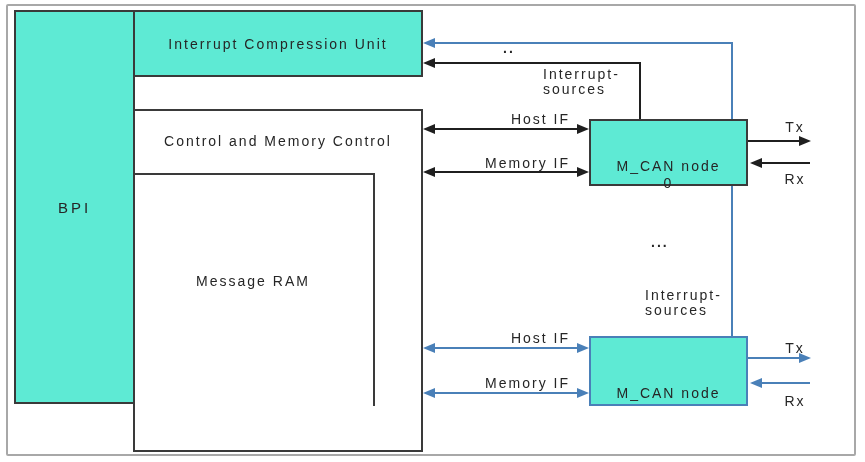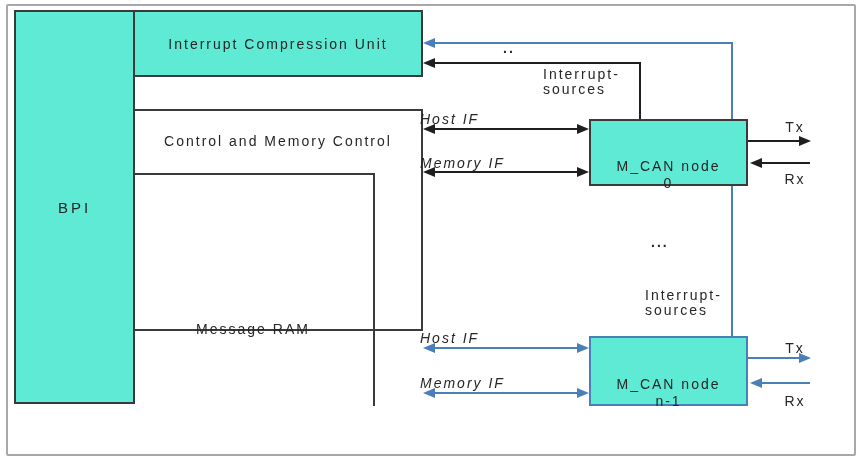--- a/index.html
+++ b/index.html
@@ -33,21 +33,21 @@
   .node-label{text-align:center;line-height:17px;margin-top:44px;}
   .h-line{position:absolute;height:2px;z-index:1;}
   .v-line{position:absolute;width:2px;z-index:1;}
   .black-bg{background:var(--line-black);}
   .blue-bg{background:var(--line-blue);}
   .head{position:absolute;width:0;height:0;z-index:1;}
   .head-left{border-top:5px solid transparent;border-bottom:5px solid transparent;border-right:12px solid var(--line-black);}
   .head-right{border-top:5px solid transparent;border-bottom:5px solid transparent;border-left:12px solid var(--line-black);}
   .head-left.blue{border-right-color:var(--line-blue);}
   .head-right.blue{border-left-color:var(--line-blue);}
-  .right-align{text-align:left;font-style:italic;}
+  .right-align{text-align:right;}
   .dots{font-size:14px;font-weight:bold;letter-spacing:2px;}
 </style>
 </head>
 <body>
 
 <div id="canvas">
 
   <div class="frame"></div>
 
   <div>
@@ -107,39 +107,38 @@
   </div>
 
   <div class="box center-flex" style="left:14px;top:10px;width:121px;height:394px;">
     <span class="label" style="font-size:15px;letter-spacing:3px;">BPI</span>
   </div>
 
   <div class="box center-flex" style="left:133px;top:10px;width:290px;height:67px;">
     <span class="label">Interrupt Compression Unit</span>
   </div>
 
-  <div class="box" style="left:133px;top:109px;width:290px;height:222px;background:transparent;">
+  <div class="box" style="left:133px;top:109px;width:290px;height:343px;background:transparent;">
     <div class="label" style="position:absolute;left:0;top:22px;width:100%;text-align:center;">Control and Memory Control</div>
 
     <div style="position:absolute;left:-2px;top:62px;width:242px;height:233px;box-sizing:border-box;border-top:2px solid var(--box-border);border-right:2px solid var(--box-border);">
-      <div class="label" style="position:absolute;left:0;top:98px;width:100%;text-align:center;margin-top:48px;">Message RAM</div>
+      <div class="label" style="position:absolute;left:0;top:98px;width:100%;text-align:center;">Message RAM</div>
     </div>
   </div>
 
   <div class="box center-flex" style="left:589px;top:119px;width:159px;height:67px;">
     <div class="label node-label">
       <div>M_CAN node</div>
       <div>0</div>
     </div>
   </div>
 
   <div class="box center-flex" style="left:589px;top:336px;width:159px;height:70px;border-color:var(--node-n1-border);">
     <div class="label node-label">
       <div>M_CAN node</div>
-      <div>n-1</div>
     </div>
   </div>
 
   <div class="abs-label dots" style="left:503px;top:40px;">..</div>
 
   <div class="abs-label label two-line" style="left:543px;top:67px;width:86px;">
     <div>Interrupt-</div>
     <div>sources</div>
   </div>
 

